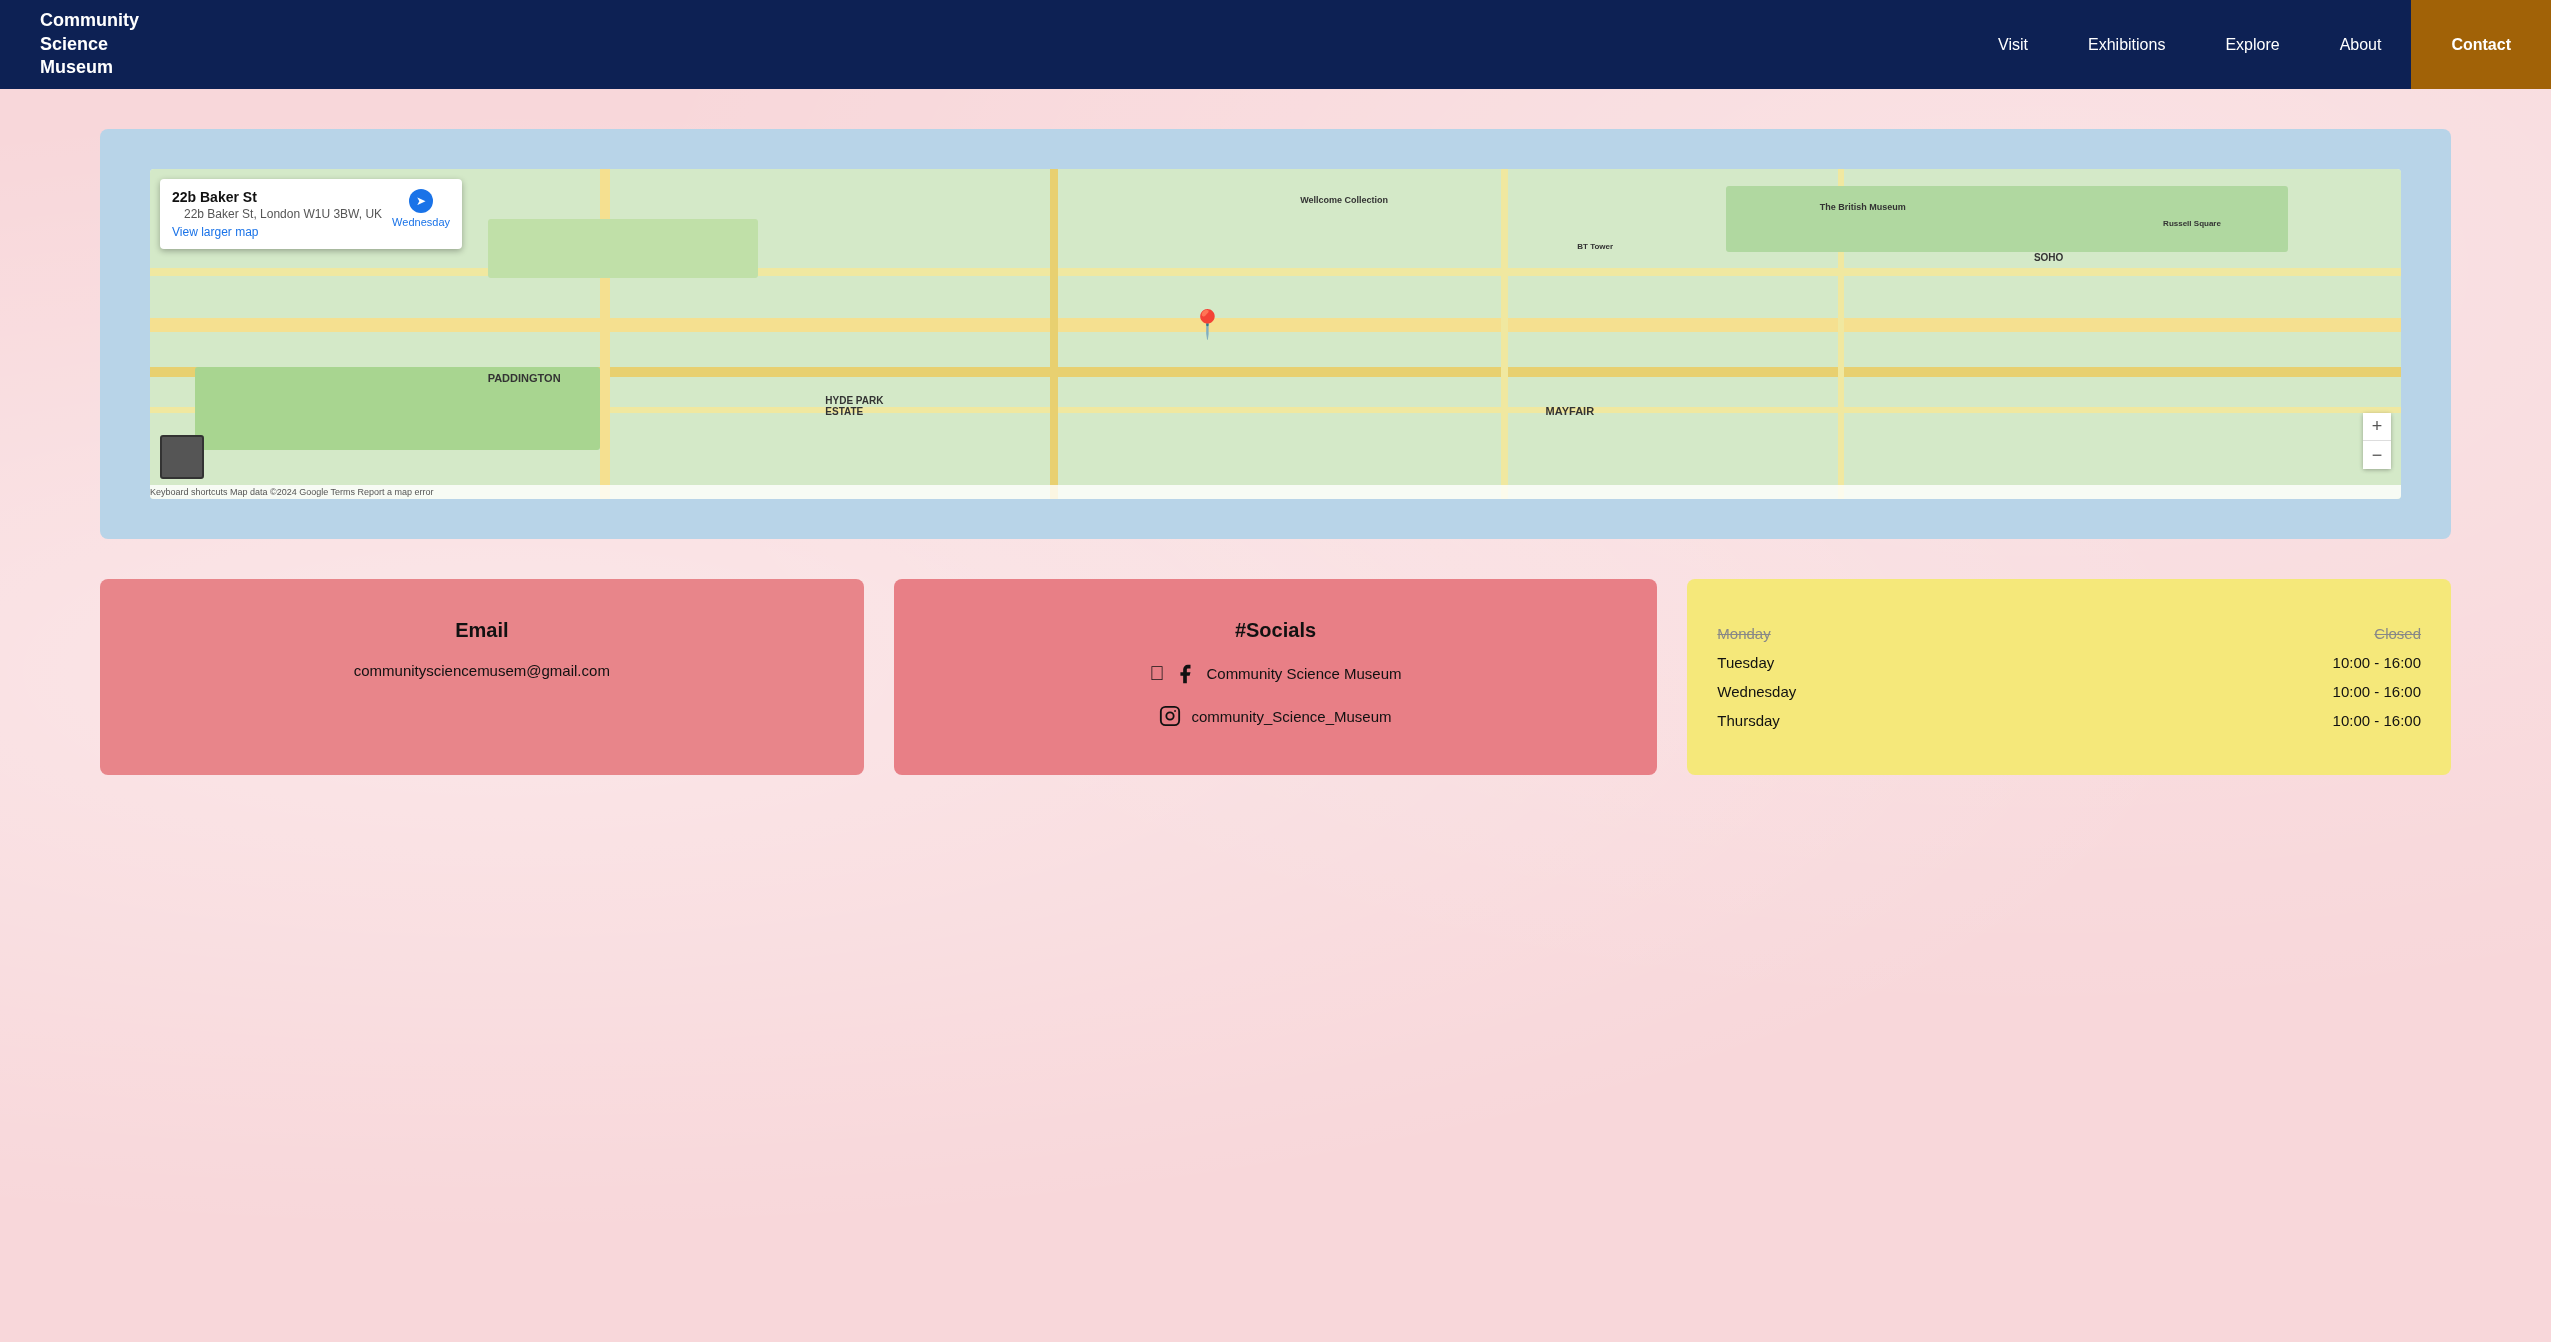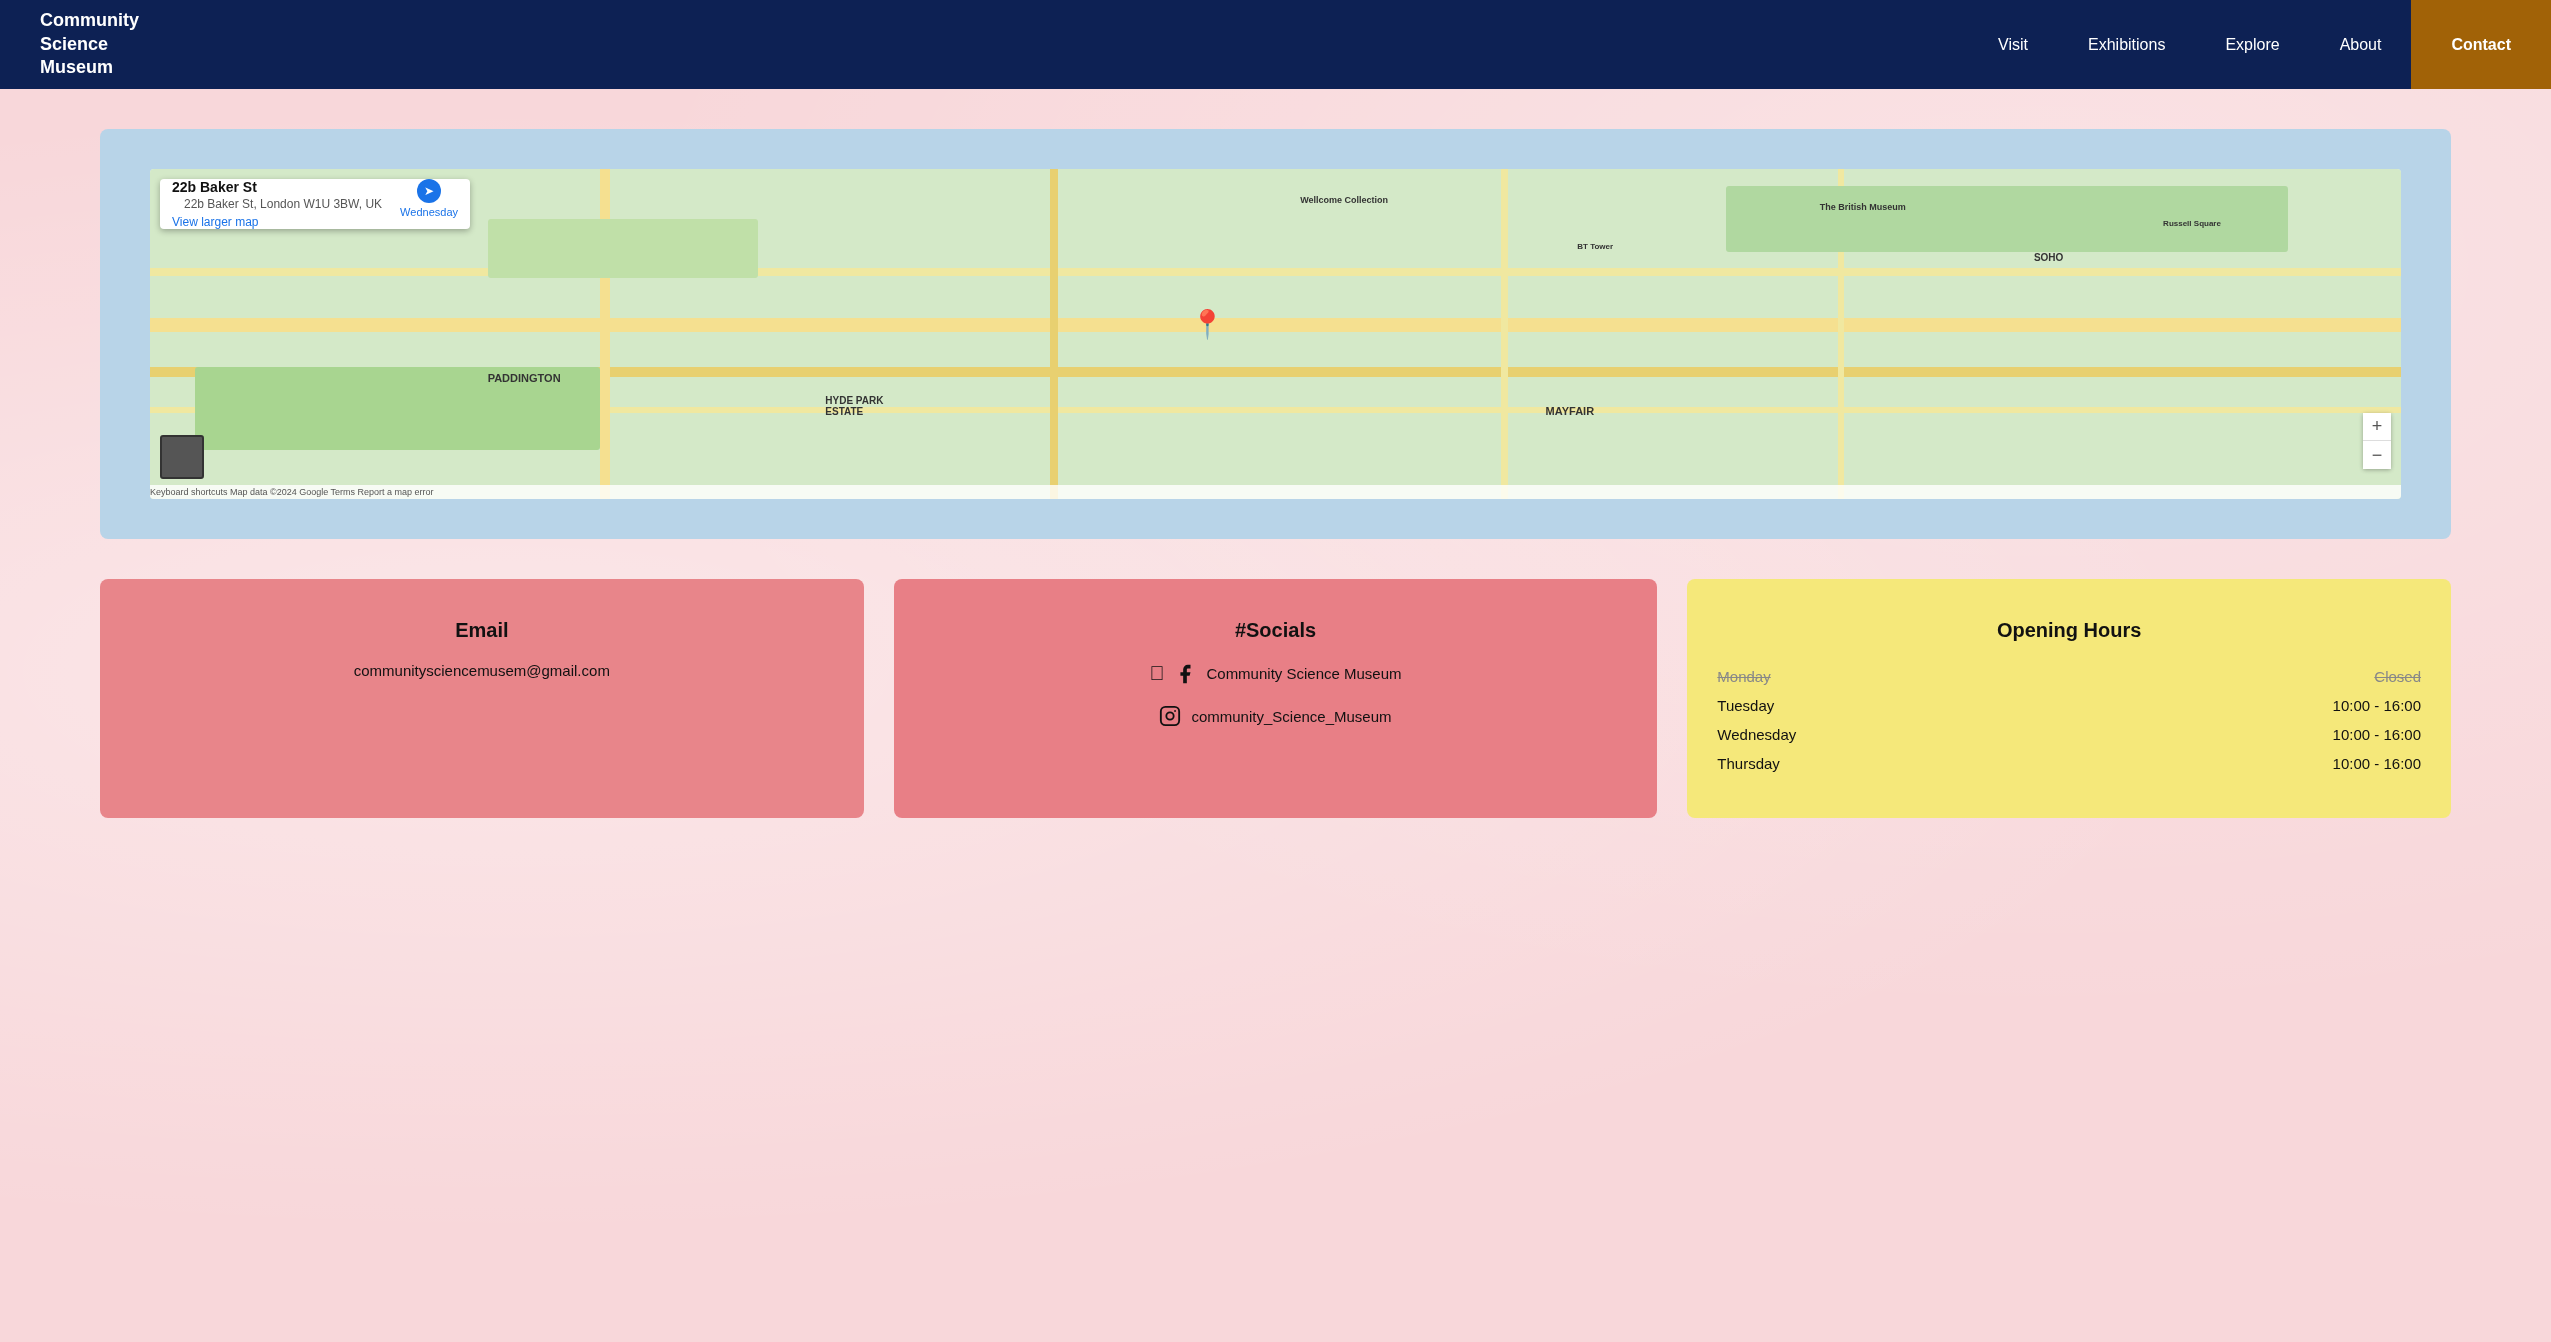--- a/index.html
+++ b/index.html
@@ -102,25 +102,25 @@
       position: relative;
       background: #d4e9c8;
       overflow: hidden;
     }
     .map-popup {
       position: absolute;
       top: 10px;
       left: 10px;
       background: white;
       border-radius: 4px;
-      padding: 0 12px;
+      padding: 10px 12px;
       box-shadow: 0 2px 6px rgba(0,0,0,0.3);
       display: flex;
       align-items: flex-start;
-      gap: 18px;
+      gap: 10px;
       z-index: 10;
       min-width: 220px;
     }
     .popup-text { flex: 1; }
     .popup-title { font-size: 14px; font-weight: bold; color: #111; }
     .popup-addr { font-size: 12px; color: #555; margin-top: 2px; margin-left: 12px; }
     .popup-link { font-size: 12px; color: #1a73e8; text-decoration: none; display: block; margin-top: 4px; }
     .popup-directions {
       display: flex;
       flex-direction: column;
@@ -380,21 +380,20 @@
         <svg width="22" height="22" viewBox="0 0 24 24" fill="none" stroke="#111" stroke-width="2">
           <rect x="2" y="2" width="20" height="20" rx="5" ry="5"></rect>
           <circle cx="12" cy="12" r="4"></circle>
           <circle cx="17.5" cy="6.5" r="1" fill="#111" stroke="none"></circle>
         </svg>
         <span>community_Science_Museum</span>
       </div>
     </div>
 
     <div class="card-hours">
-      <div class="hours-title">Opening Hours</div>
       <div id="hours-rows">
           <div class="hours-row closed">
             <span class="hours-day">Monday</span>
             <span class="hours-time">Closed</span>
           </div>
           <div class="hours-row">
             <span class="hours-day">Tuesday</span>
             <span class="hours-time">10:00 - 16:00</span>
           </div>
           <div class="hours-row">

